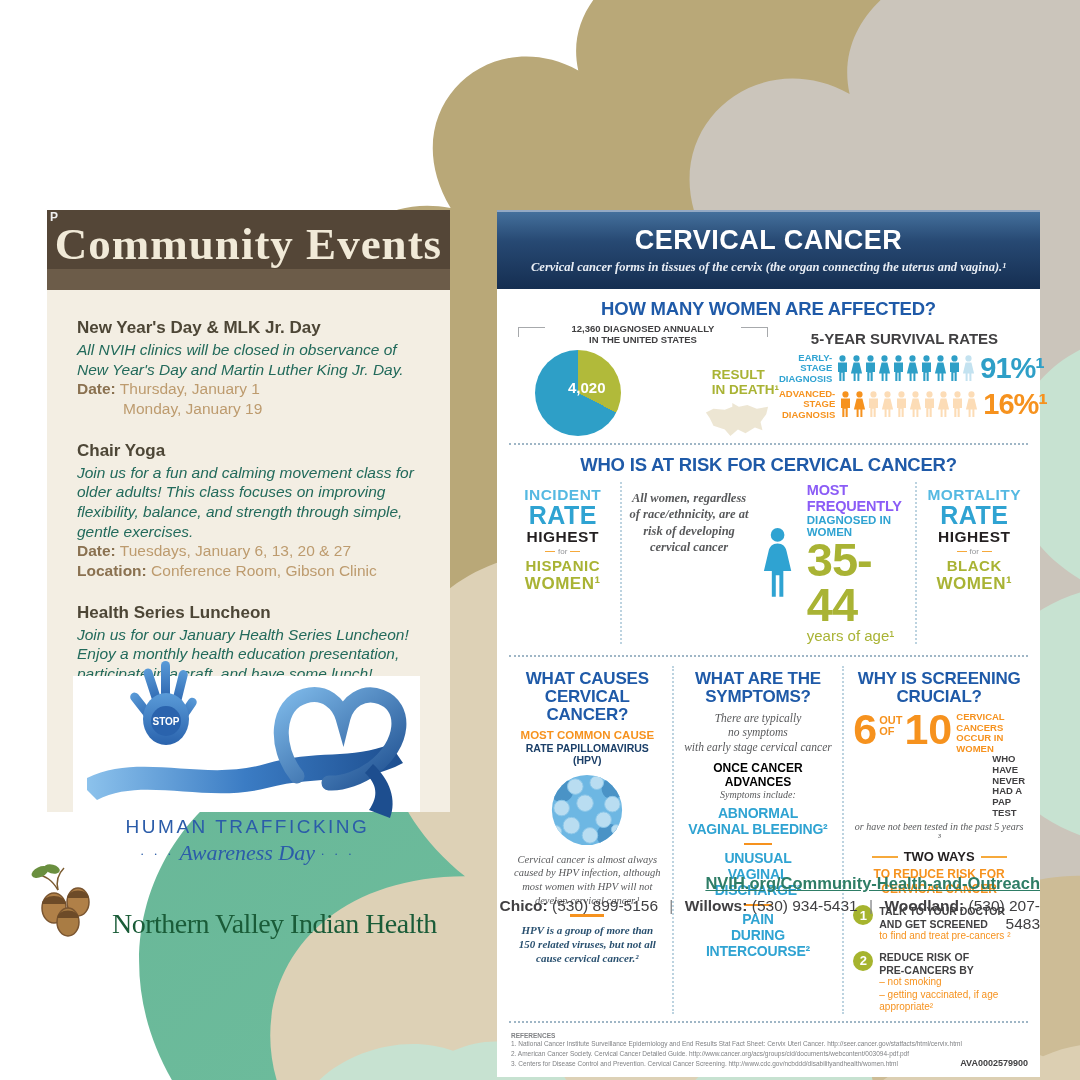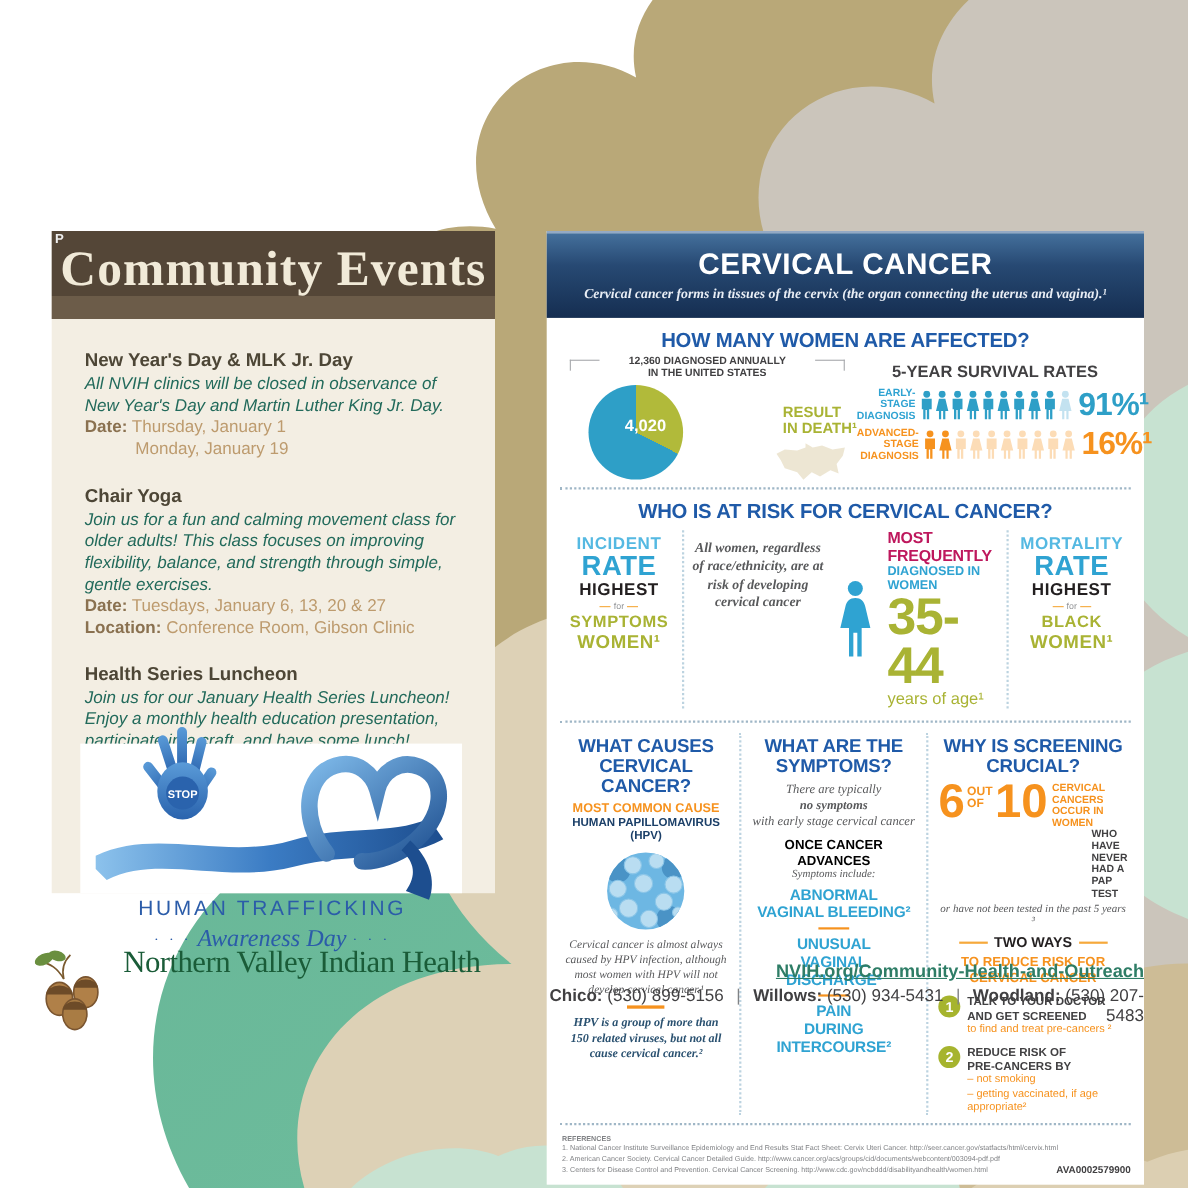--- a/index.html
+++ b/index.html
@@ -18,21 +18,21 @@
   .event-desc{font-size:15.5px;font-style:italic;color:#226a5b;line-height:1.27;}
   .detail{font-size:15.5px;color:#bd9b6e;line-height:1.3;}
   .detail b{color:#8a7150;font-weight:bold;font-style:normal;}
   .detail.indent{margin-left:46px;}
   .ribbon-box{position:absolute;left:73px;top:676px;width:347px;height:136px;background:#ffffff;z-index:2;}
   .ribbon-art{position:absolute;left:85px;top:660px;z-index:3;}
   .ht-text{position:absolute;left:75px;top:816px;width:345px;text-align:center;z-index:3;}
   .ht-line1{font-size:19px;font-weight:normal;color:#2b5ca9;letter-spacing:2.5px;}
   .ht-line2{font-family:"Liberation Serif",serif;font-style:italic;font-size:22px;color:#2b5ca9;margin-top:2px;}
   .ht-line2 .dots{font-size:13px;font-style:normal;letter-spacing:3px;vertical-align:2px;}
-  .nvih{position:absolute;left:28px;top:860px;z-index:3;display:flex;align-items:flex-start;}
+  .nvih{position:absolute;left:28px;top:860px;z-index:3;display:flex;align-items:flex-end;}
   .nvih-name{font-family:"Liberation Serif",serif;font-size:28px;color:#1a5c38;margin-left:4px;letter-spacing:-0.5px;}
   
   .info{position:absolute;left:497px;top:210px;width:543px;z-index:2;background:#fff;}
   .info-header{height:77px;background:linear-gradient(180deg,#44709c 0%,#274973 38%,#152e51 100%);
                border-top:2px solid #93a9c4;text-align:center;color:#fff;}
   .info-title{font-size:27px;font-weight:bold;letter-spacing:0.5px;padding-top:13px;}
   .info-sub{font-family:"Liberation Serif",serif;font-style:italic;font-weight:bold;font-size:12.5px;color:#e9eef5;margin-top:4px;}
   .sec-title{text-align:center;font-size:18.5px;font-weight:bold;color:#1f5aa8;margin:9px 0 4px 0;letter-spacing:-0.2px;}
   .stats-row{display:flex;padding:0 10px;height:114px;}
   .pie-group{width:52%;position:relative;}
@@ -66,36 +66,36 @@
   .risk-colC{flex:1;display:flex;justify-content:center;align-items:center;}
   .risk-colD{width:122px;text-align:center;padding-top:4px;border-left:2px dotted #bcd3e0;}
   .rk1{font-size:15.5px;font-weight:bold;color:#55b9e2;letter-spacing:0.5px;}
   .rk2{font-size:25px;font-weight:bold;color:#2fa3d2;line-height:0.95;letter-spacing:0.5px;}
   .rk3{font-size:15.5px;font-weight:bold;color:#231f20;letter-spacing:0.5px;}
   .rk-for{display:flex;align-items:center;justify-content:center;font-size:8px;color:#939598;margin:1px 0;}
   .rk-for::before,.rk-for::after{content:"";width:10px;border-top:1px solid #f6a93b;margin:0 3px;}
   .rk4{font-size:15px;font-weight:bold;color:#a9b334;letter-spacing:0.5px;}
   .rk5{font-size:17px;font-weight:bold;color:#a9b334;letter-spacing:0.5px;}
   .freq-block{margin-left:8px;text-align:left;}
-  .fq1{font-size:14.5px;font-weight:bold;color:#be185d;letter-spacing:-0.2px;}
+  .fq1{font-size:14.5px;font-weight:bold;color:#8b5cf6;letter-spacing:-0.2px;}
   .fq2{font-size:11.5px;font-weight:bold;color:#2fa3d2;}
   .fq3{font-size:47px;font-weight:bold;color:#a9b334;line-height:0.95;letter-spacing:-1px;}
   .fq4{font-size:15px;color:#a9b334;}
   .cols{display:flex;padding:4px 6px 2px 6px;}
   .col{width:33.33%;padding:4px 9px 0 9px;text-align:center;}
   .col + .col{border-left:2px dotted #bcd3e0;}
   .col h3{margin:0 0 5px 0;font-size:17px;font-weight:bold;color:#1f5aa8;line-height:1.05;letter-spacing:-0.2px;}
   .o-sub{font-size:11.5px;font-weight:bold;color:#f6921e;}
   .n-sub{font-size:10.5px;font-weight:bold;color:#1b3f68;margin-top:1px;}
   .serif-it{font-family:"Liberation Serif",serif;font-style:italic;color:#58595b;}
   .cause-body{font-size:10.5px;line-height:1.3;margin-top:4px;}
   .o-rule{width:34px;border-top:3px solid #f6921e;margin:7px auto;}
   .cause-note{font-family:"Liberation Serif",serif;font-style:italic;font-weight:bold;font-size:11px;color:#2a5170;line-height:1.25;}
   .sym-intro{font-size:11.5px;line-height:1.25;margin-bottom:7px;}
-  .sym-intro b{font-weight:bold;}
+  .sym-intro b{font-weight:normal;}
   .sym-adv{font-size:12px;font-weight:bold;color:#000000;margin-top:2px;}
   .sym-incl{font-size:10px;margin-bottom:6px;}
   .sym-item{font-size:14px;font-weight:bold;color:#2fa3d2;line-height:1.12;letter-spacing:-0.2px;}
   .o-rule.small{width:28px;border-top-width:2.5px;margin:6px auto;}
   .six-ten{display:flex;justify-content:center;align-items:flex-start;text-align:left;margin-top:2px;}
   .big-n{font-size:43px;font-weight:bold;color:#f6921e;line-height:0.85;}
   .outof{font-size:11px;font-weight:bold;color:#f6921e;line-height:1.0;margin:4px 2px 0 2px;}
   .sixten-text{margin-left:4px;margin-top:1px;line-height:1.12;}
   .st-or{font-size:9.5px;font-weight:bold;color:#f6921e;}
   .st-dk{font-size:9.5px;font-weight:bold;color:#414042;margin-left:36px;}
@@ -379,21 +379,21 @@
 
     <div class="dot-h"></div>
     <div class="sec-title">WHO IS AT RISK FOR CERVICAL CANCER?</div>
 
     <div class="risk-row">
       <div class="risk-colA">
         <div class="rk1">INCIDENT</div>
         <div class="rk2">RATE</div>
         <div class="rk3">HIGHEST</div>
         <div class="rk-for">for</div>
-        <div class="rk4">SYMPTOMS</div>
+        <div class="rk4">HISPANIC</div>
         <div class="rk5">WOMEN¹</div>
       </div>
       <div class="risk-colB">All women, regardless of race/ethnicity, are at risk of developing cervical cancer</div>
       <div class="risk-colC">
         <svg width="56" height="96" viewBox="0 0 60 98" fill="#2fa3d2">
           <circle cx="30" cy="10" r="9.5"></circle>
           <path d="M30,22 c7,0 11,4 12.6,11 L49,60 h-11 v36 h-5.5 V66 h-5 v30 H22 V60 H11 l6.4,-27 C19,26 23,22 30,22 z"></path>
         </svg>
         <div class="freq-block">
           <div class="fq1">MOST FREQUENTLY</div>
@@ -412,21 +412,21 @@
       </div>
     </div>
 
     <div class="dot-h"></div>
 
     <div class="cols">
 
       <div class="col">
         <h3>WHAT CAUSES CERVICAL CANCER?</h3>
         <div class="o-sub">MOST COMMON CAUSE</div>
-        <div class="n-sub">HUMAN PAPILLOMAVIRUS (HPV)</div>
+        <div class="n-sub">RATE PAPILLOMAVIRUS (HPV)</div>
         <svg width="78" height="78" viewBox="0 0 80 80" style="margin:5px auto 0 auto;display:block">
           <defs>
               <clipPath id="vclip">
                 <circle cx="40" cy="40" r="36"></circle>
               </clipPath>
             </defs>
           <circle cx="40" cy="40" r="36" fill="#6db7e3"></circle>
           <g clip-path="url(#vclip)">
             <circle cx="14" cy="20" r="12" fill="#4a93c6"></circle>
             <circle cx="66" cy="18" r="11" fill="#4a93c6"></circle>

